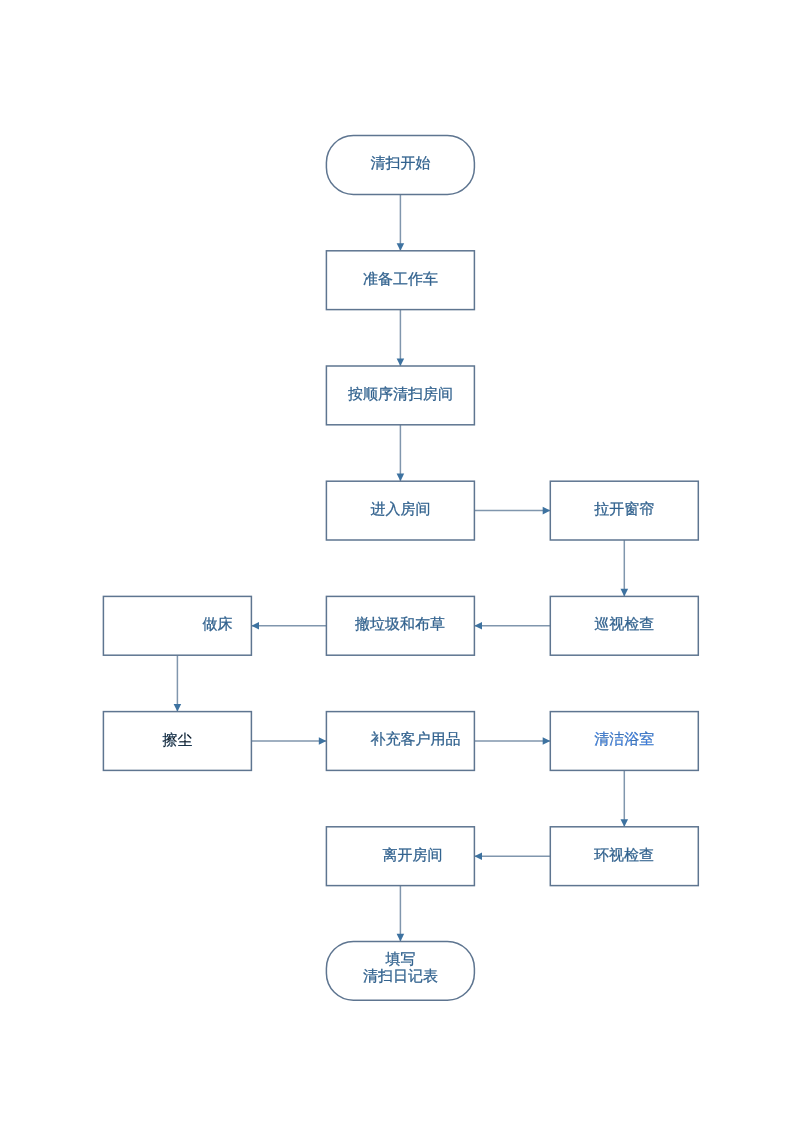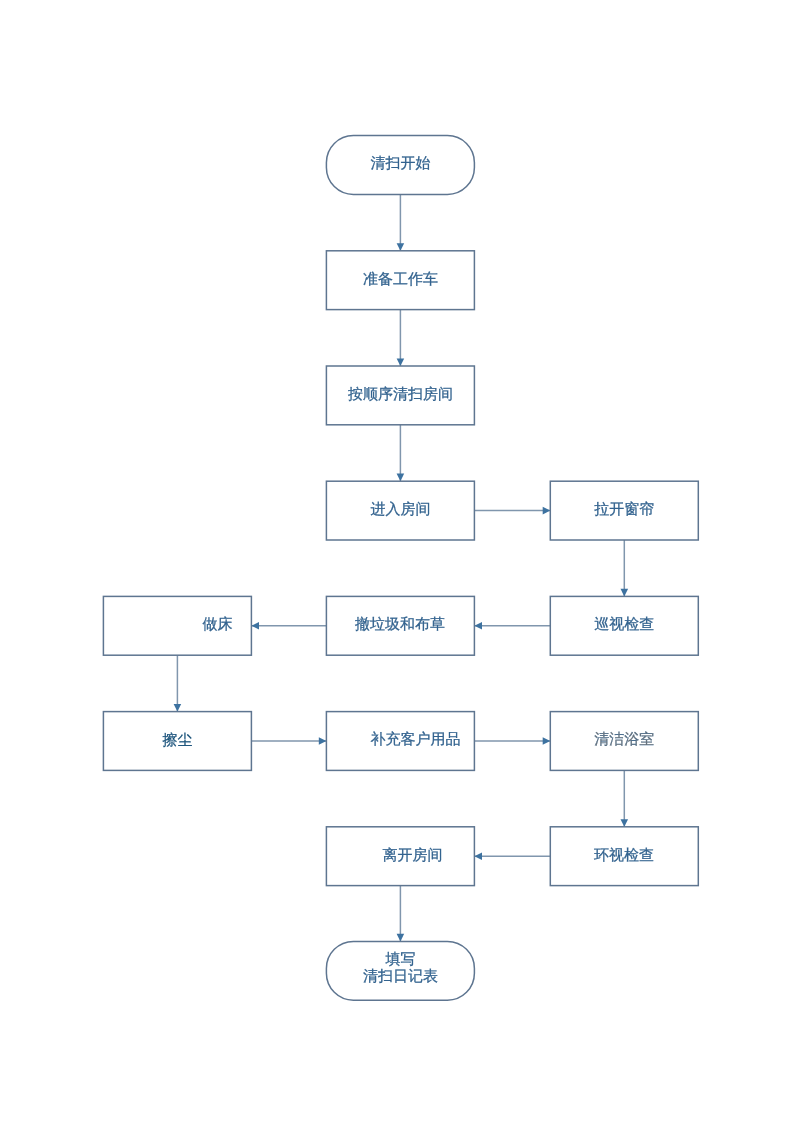--- a/index.html
+++ b/index.html
@@ -157,31 +157,31 @@
       <div class="node-label" style="color: rgb(51, 99, 143); -webkit-text-stroke-color: rgb(51, 99, 143); left: 326px; top: 596.4px; width: 148px; height: 58.8px;">
         <span class="label-stack">
           <span class="label-line">撤垃圾和布草</span>
         </span>
       </div>
       <div class="node-label" style="color: rgb(51, 99, 143); -webkit-text-stroke-color: rgb(51, 99, 143); left: 103.4px; top: 596.4px; width: 164px; height: 58.8px; margin-left: 32px;">
         <span class="label-stack">
           <span class="label-line">做床</span>
         </span>
       </div>
-      <div class="node-label" style="color: #0c4a6e; -webkit-text-stroke-color: rgb(51, 99, 143); left: 103.4px; top: 711.6px; width: 148px; height: 60px;">
+      <div class="node-label" style="color: #000000; -webkit-text-stroke-color: rgb(51, 99, 143); left: 103.4px; top: 711.6px; width: 148px; height: 60px;">
         <span class="label-stack">
           <span class="label-line">擦尘</span>
         </span>
       </div>
       <div class="node-label" style="color: rgb(51, 99, 143); -webkit-text-stroke-color: rgb(51, 99, 143); left: 326.4px; top: 711.6px; width: 148px; height: 58.8px; padding-left: 30px;">
         <span class="label-stack">
           <span class="label-line">补充客户用品</span>
         </span>
       </div>
-      <div class="node-label" style="color: #737373; -webkit-text-stroke-color: rgb(51, 99, 143); left: 550.3px; top: 711.6px; width: 148px; height: 58.8px;">
+      <div class="node-label" style="color: #3b82f6; -webkit-text-stroke-color: rgb(51, 99, 143); left: 550.3px; top: 711.6px; width: 148px; height: 58.8px;">
         <span class="label-stack">
           <span class="label-line">清洁浴室</span>
         </span>
       </div>
       <div class="node-label" style="color: rgb(51, 99, 143); -webkit-text-stroke-color: rgb(51, 99, 143); left: 532px; top: 826.8px; width: 148px; height: 58.8px; padding-left: 36px;">
         <span class="label-stack">
           <span class="label-line">环视检查</span>
         </span>
       </div>
       <div class="node-label" style="color: rgb(51, 99, 143); -webkit-text-stroke-color: rgb(51, 99, 143); left: 326.4px; top: 826.8px; width: 172px; height: 58.8px;">

